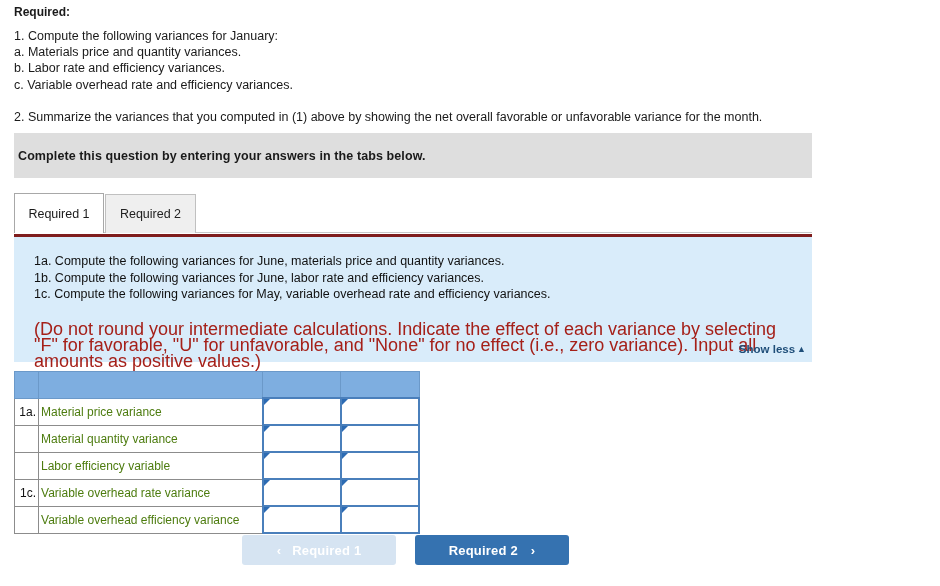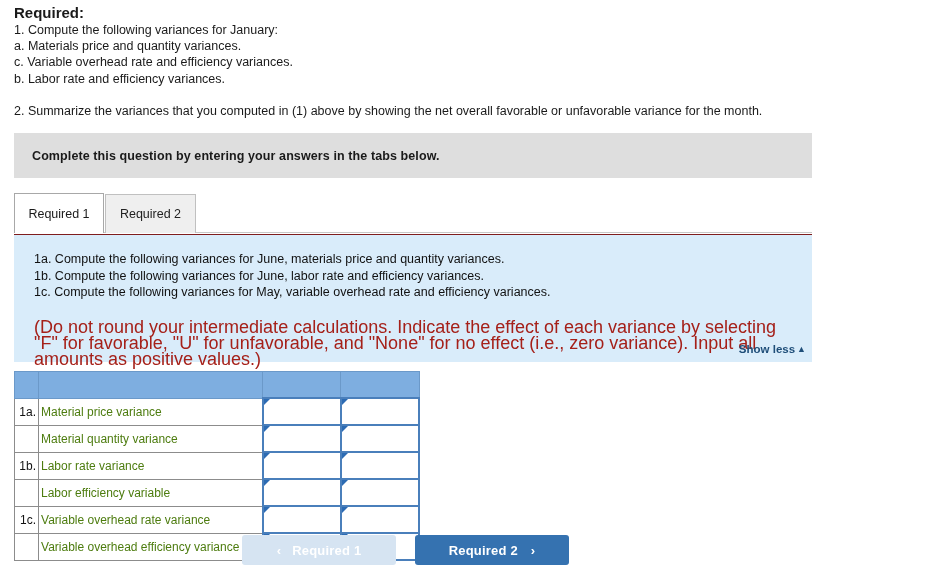--- a/index.html
+++ b/index.html
@@ -19,23 +19,23 @@
 
   
   .req-block {
     position: absolute;
     left: 14px;
     top: 4px;
     width: 910px;
   }
   .req-title {
     font-weight: bold;
-    font-size: 15px;
+    font-size: 12px;
     line-height: 17px;
-    margin-bottom: 1px;
+    margin-bottom: 7px;
   }
   .req-line {
     font-size: 12.5px;
     line-height: 16.2px;
     white-space: nowrap;
   }
   .req-line.spaced {
     margin-top: 16px;
   }
 
@@ -47,21 +47,21 @@
     width: 798px;
     height: 45px;
     background: #dedede;
     display: flex;
     align-items: center;
   }
   .gray-banner-text {
     font-weight: bold;
     font-size: 12.5px;
     color: #1a1a1a;
-    padding-left: 18px;
+    padding-left: 4px;
     letter-spacing: 0.1px;
   }
 
   
   .tabstrip {
     position: absolute;
     left: 14px;
     top: 193px;
     width: 798px;
     height: 40px;
@@ -105,21 +105,21 @@
   }
 
   
   .info-panel {
     position: absolute;
     left: 14px;
     top: 234px;
     width: 798px;
     height: 128px;
     background: #d9ecfa;
-    border-top: 1px solid #7f1d1d;
+    border-top: 3px solid #7f1d1d;
     box-sizing: border-box;
   }
   .info-lines {
     padding: 16px 0 0 20px;
   }
   .info-line {
     font-size: 12.5px;
     line-height: 16.5px;
     color: #111;
     white-space: nowrap;
@@ -248,22 +248,22 @@
   .btn-prev .chev { margin-right: 11px; }
   .btn-next .chev { margin-left: 13px; }
 </style>
 </head>
 <body>
 
 <div class="req-block">
   <div class="req-title">Required:</div>
   <div class="req-line">1. Compute the following variances for January:</div>
   <div class="req-line">a. Materials price and quantity variances.</div>
+  <div class="req-line">b. Labor rate and efficiency variances.</div>
   <div class="req-line">c. Variable overhead rate and efficiency variances.</div>
-  <div class="req-line">b. Labor rate and efficiency variances.</div>
   <div class="req-line spaced">2. Summarize the variances that you computed in (1) above by showing the net overall favorable or unfavorable variance for the month.</div>
 </div>
 
 <div class="gray-banner">
   <span class="gray-banner-text">Complete this question by entering your answers in the tabs below.</span>
 </div>
 
 <div class="tabstrip">
   <div class="tabstrip-underline"></div>
   <div class="tab active">
@@ -308,26 +308,20 @@
       <td class="cell-input"><span class="flag"></span><span></span></td>
     </tr>
 
     <tr>
       <td class="cell-no"></td>
       <td class="cell-desc">Material quantity variance</td>
       <td class="cell-input"><span class="flag"></span><span></span></td>
       <td class="cell-input"><span class="flag"></span><span></span></td>
     </tr>
 
-    <tr>
-      <td class="cell-no">1b.</td>
-      <td class="cell-desc">Labor rate variance</td>
-      <td class="cell-input"><span class="flag"></span><span></span></td>
-      <td class="cell-input"><span class="flag"></span><span></span></td>
-    </tr>
 
     <tr>
       <td class="cell-no"></td>
       <td class="cell-desc">Labor efficiency variable</td>
       <td class="cell-input"><span class="flag"></span><span></span></td>
       <td class="cell-input"><span class="flag"></span><span></span></td>
     </tr>
 
     <tr>
       <td class="cell-no">1c.</td>

